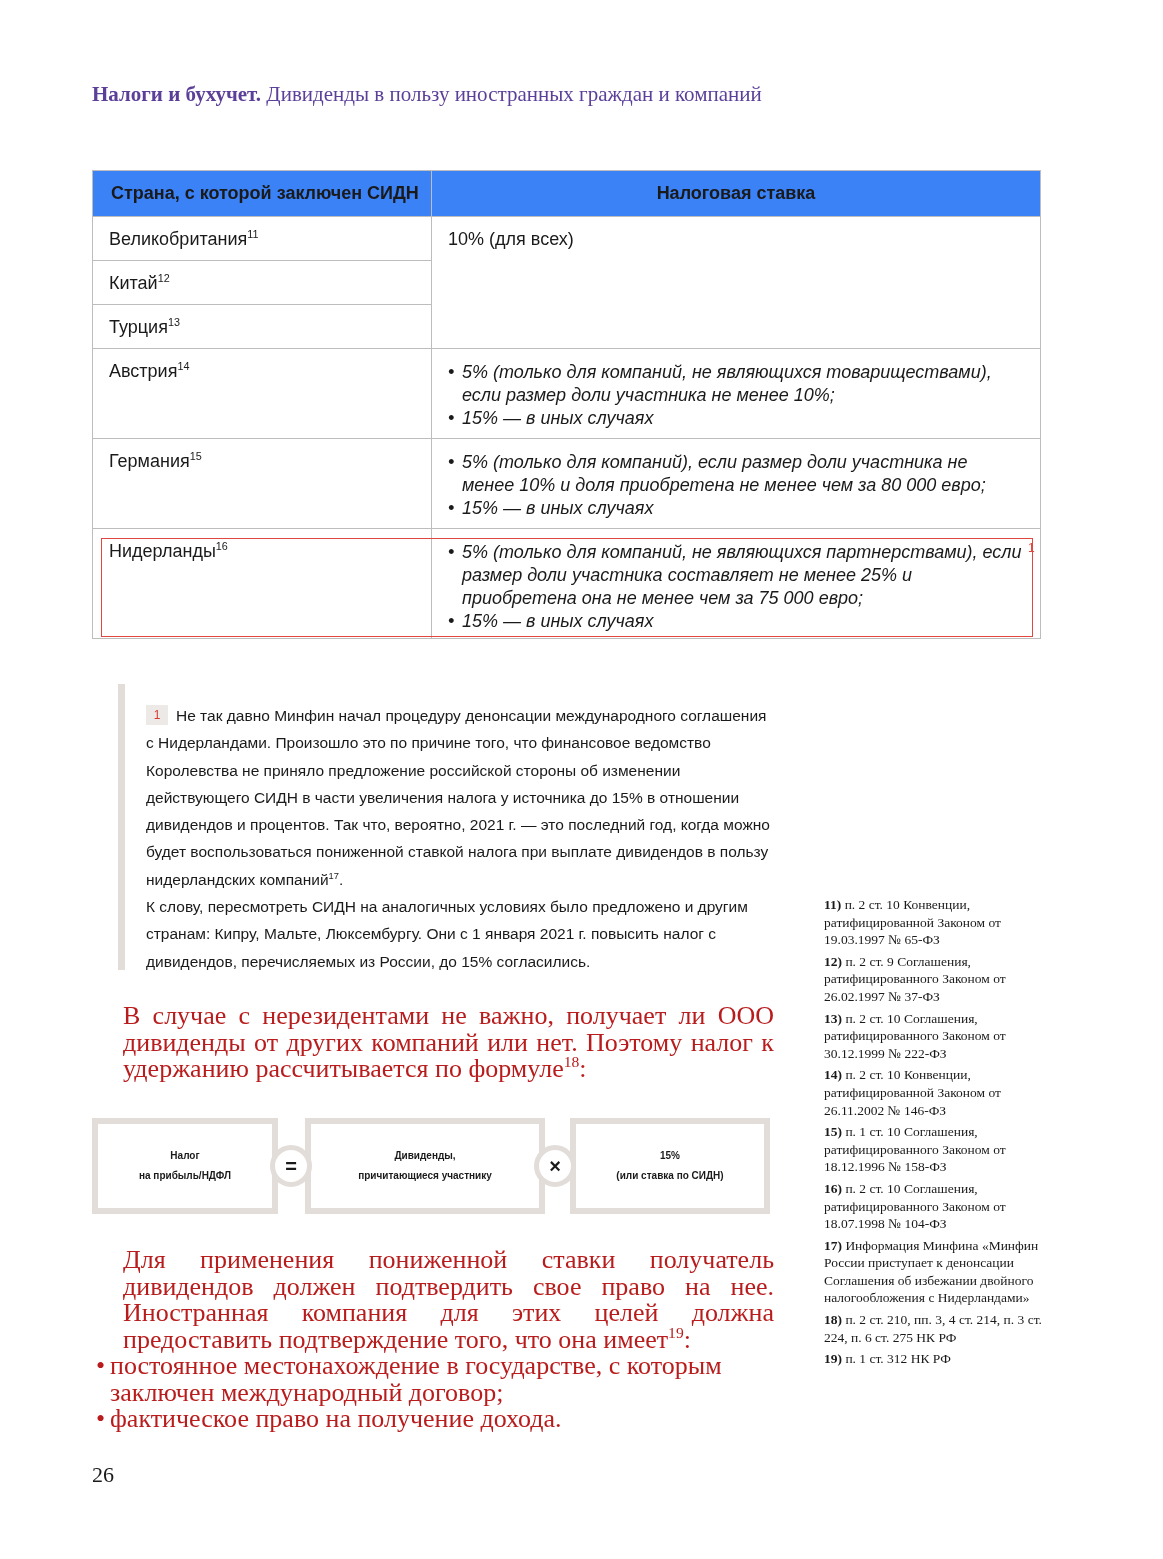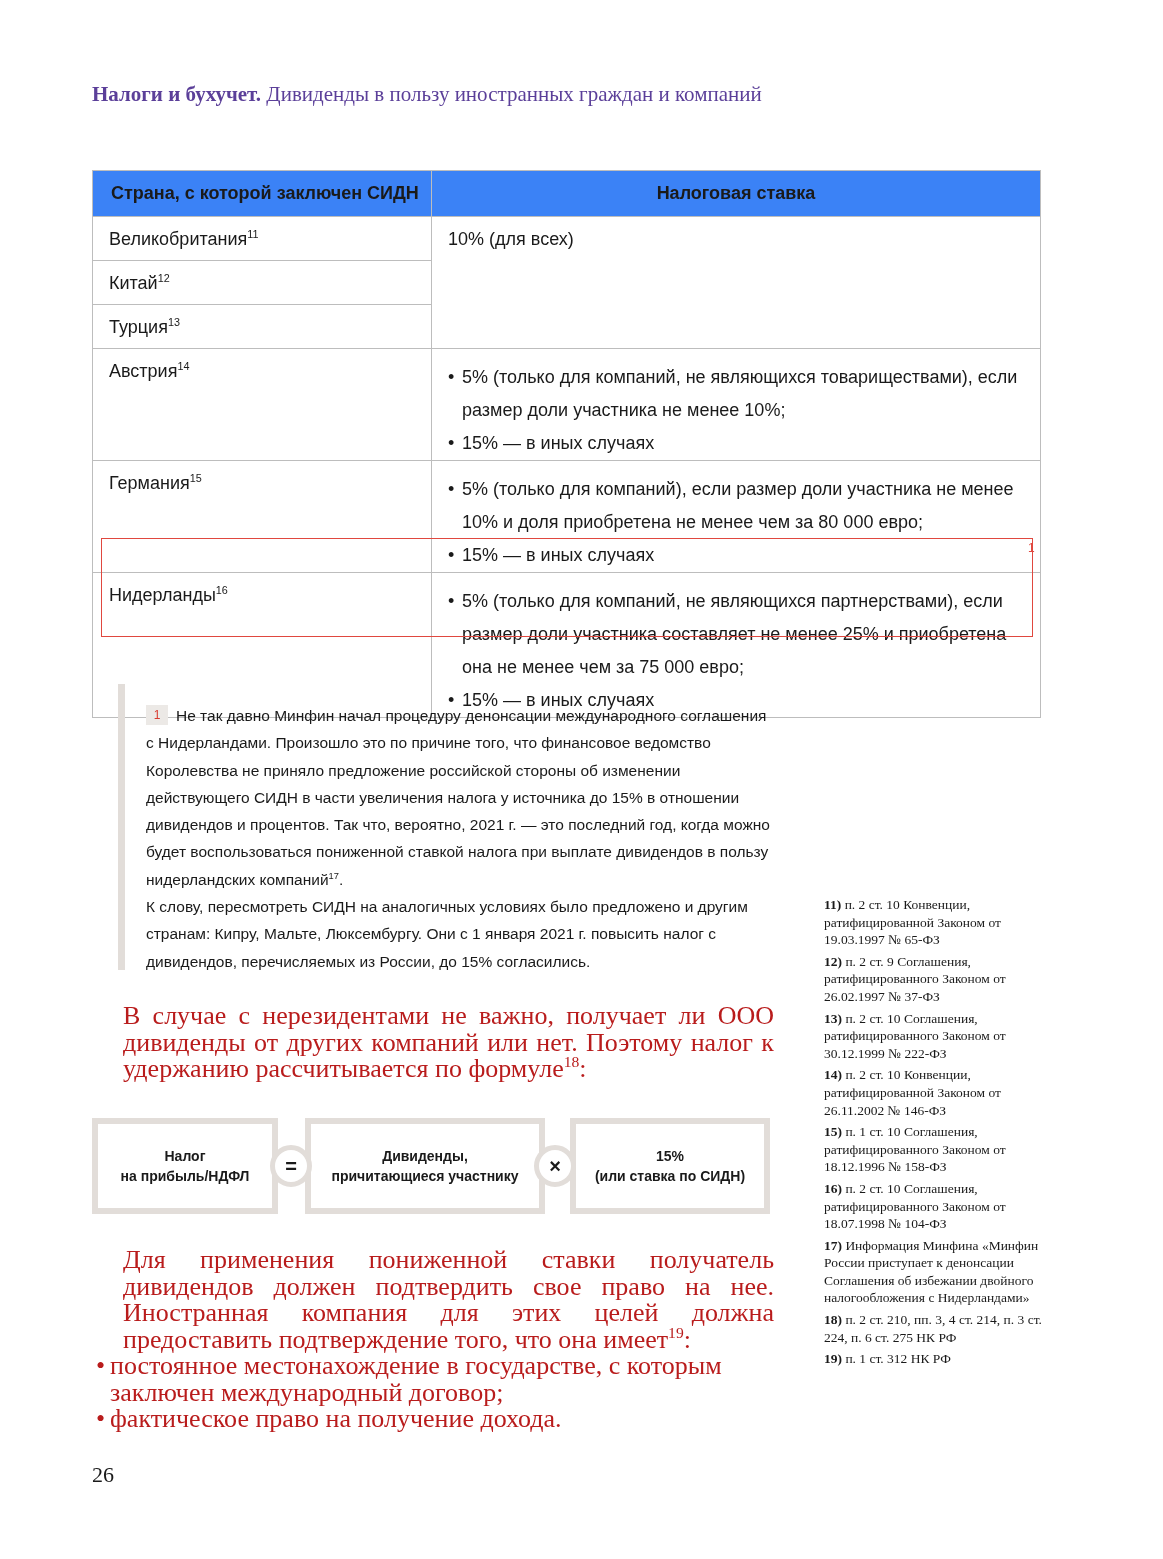--- a/index.html
+++ b/index.html
@@ -14,21 +14,21 @@
     .tax-table th, .tax-table td { border: 1px solid #bdbdbd; vertical-align: top; }
     .tax-table th { background: #3b82f6; font-weight: bold; font-size: 18px; height: 46px; vertical-align: middle; }
     .tax-table th.c1 { width: 339px; text-align: left; padding-left: 18px; }
     .tax-table th.c2 { text-align: center; }
     .tax-table td.country { padding: 12px 16px 0 16px; }
     .tax-table td.rate { padding: 12px 16px 0 16px; }
     .row-short td { height: 44px; }
     .row-tall td { height: 90px; margin-top: 36px; }
     .row-nl td { height: 110px; }
     sup { font-size: 0.6em; vertical-align: super; line-height: 0; }
-    .bullets { list-style: none; line-height: 33px; }
+    .bullets { list-style: none; line-height: 23px; font-style: italic; }
     .bullets li { position: relative; padding-left: 14px; }
     .bullets li::before { content: "•"; position: absolute; left: 0; top: 0; }
 
     .highlight-box { position: absolute; left: 101px; top: 538px; width: 932px; height: 99px; border: 1.5px solid #e0483f; pointer-events: none; }
     .highlight-marker { position: absolute; left: 1028px; top: 541px; font-family: "Liberation Sans", sans-serif; font-size: 12px; color: #e0483f; }
 
     
     .comment { position: absolute; left: 118px; top: 684px; width: 660px; border-left: 7px solid #e2ddd9; padding-left: 21px; height: 286px; }
     .comment-title { font-family: "Liberation Sans", sans-serif; font-weight: bold; color: #d93a2f; font-size: 15px; letter-spacing: 2px; line-height: 16px; }
     .comment-body { font-family: "Liberation Sans", sans-serif; font-size: 15.5px; line-height: 27.3px; color: #1a1a1a; margin-top: 18px; }
@@ -38,21 +38,21 @@
     .body-text { position: absolute; left: 96px; width: 678px; font-size: 26px; line-height: 26.5px; color: #b91c1c; text-align: justify; }
     .para1 { top: 1003px; }
     .para1 .indent, .para2 .indent { padding-left: 27px; }
     .para2 { top: 1247px; }
     .body-list { list-style: none; }
     .body-list li { position: relative; padding-left: 14px; text-align: left; }
     .body-list li::before { content: "•"; position: absolute; left: 0; top: 0; }
 
     
     .formula { position: absolute; left: 92px; top: 1118px; width: 678px; height: 96px; font-family: "Liberation Sans", sans-serif; }
-    .f-box { position: absolute; top: 0; height: 96px; border: 6px solid #e2ddd9; display: flex; align-items: center; justify-content: center; text-align: center; font-weight: bold; font-size: 14px; line-height: 20px; background: #fff; }
+    .f-box { position: absolute; top: 0; height: 96px; border: 6px solid #e2ddd9; display: flex; align-items: center; justify-content: center; text-align: center; font-weight: bold; font-size: 10px; line-height: 20px; background: #fff; }
     .f-box.b1 { left: 0; width: 186px; }
     .f-box.b2 { left: 213px; width: 240px; }
     .f-box.b3 { left: 478px; width: 200px; justify-content: center; }
     .f-op { position: absolute; top: 27px; width: 42px; height: 42px; border-radius: 50%; border: 5px solid #e2ddd9; background: #fff; display: flex; align-items: center; justify-content: center; font-weight: bold; font-size: 20px; z-index: 2; }
     .f-op.op1 { left: 178px; }
     .f-op.op2 { left: 442px; }
 
     
     .footnotes { position: absolute; left: 824px; top: 896px; width: 220px; font-size: 13.5px; line-height: 17.6px; color: #1a1a1a; }
     .fn { margin-bottom: 4px; }

